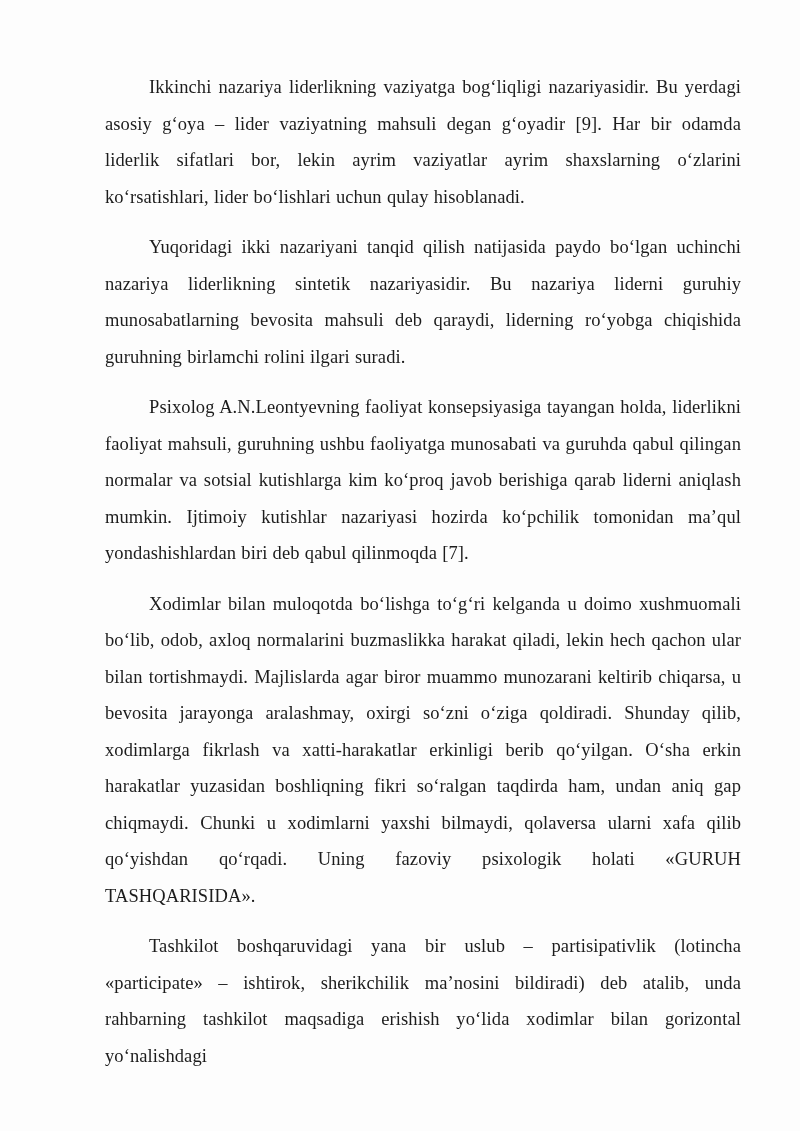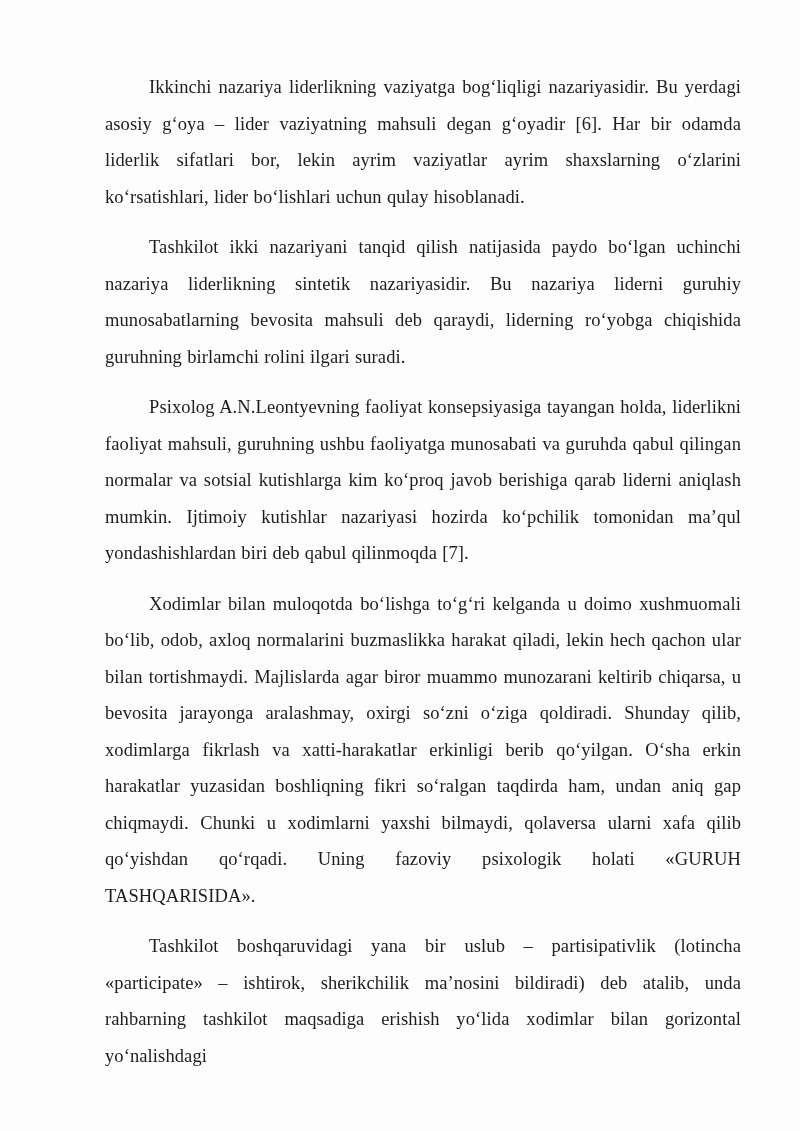--- a/index.html
+++ b/index.html
@@ -39,19 +39,19 @@
     text-indent: 44px;
     letter-spacing: 0.1px;
     word-spacing: 0.5px;
   }
 </style>
 </head>
 <body>
 
 <div class="page">
   <div class="text-block">
-    <p class="para">Ikkinchi nazariya liderlikning vaziyatga bog‘liqligi nazariyasidir. Bu yerdagi asosiy g‘oya – lider vaziyatning mahsuli degan g‘oyadir [6]. Har bir odamda liderlik sifatlari bor, lekin ayrim vaziyatlar ayrim shaxslarning o‘zlarini ko‘rsatishlari, lider bo‘lishlari uchun qulay hisoblanadi.</p>
-    <p class="para">Tashkilot ikki nazariyani tanqid qilish natijasida paydo bo‘lgan uchinchi nazariya liderlikning sintetik nazariyasidir. Bu nazariya liderni guruhiy munosabatlarning bevosita mahsuli deb qaraydi, liderning ro‘yobga chiqishida guruhning birlamchi rolini ilgari suradi.</p>
+    <p class="para">Ikkinchi nazariya liderlikning vaziyatga bog‘liqligi nazariyasidir. Bu yerdagi asosiy g‘oya – lider vaziyatning mahsuli degan g‘oyadir [9]. Har bir odamda liderlik sifatlari bor, lekin ayrim vaziyatlar ayrim shaxslarning o‘zlarini ko‘rsatishlari, lider bo‘lishlari uchun qulay hisoblanadi.</p>
+    <p class="para">Yuqoridagi ikki nazariyani tanqid qilish natijasida paydo bo‘lgan uchinchi nazariya liderlikning sintetik nazariyasidir. Bu nazariya liderni guruhiy munosabatlarning bevosita mahsuli deb qaraydi, liderning ro‘yobga chiqishida guruhning birlamchi rolini ilgari suradi.</p>
     <p class="para">Psixolog A.N.Leontyevning faoliyat konsepsiyasiga tayangan holda, liderlikni faoliyat mahsuli, guruhning ushbu faoliyatga munosabati va guruhda qabul qilingan normalar va sotsial kutishlarga kim ko‘proq javob berishiga qarab liderni aniqlash mumkin. Ijtimoiy kutishlar nazariyasi hozirda ko‘pchilik tomonidan ma’qul yondashishlardan biri deb qabul qilinmoqda [7].</p>
     <p class="para">Xodimlar bilan muloqotda bo‘lishga to‘g‘ri kelganda u doimo xushmuomali bo‘lib, odob, axloq normalarini buzmaslikka harakat qiladi, lekin hech qachon ular bilan tortishmaydi. Majlislarda agar biror muammo munozarani keltirib chiqarsa, u bevosita jarayonga aralashmay, oxirgi so‘zni o‘ziga qoldiradi. Shunday qilib, xodimlarga fikrlash va xatti-harakatlar erkinligi berib qo‘yilgan. O‘sha erkin harakatlar yuzasidan boshliqning fikri so‘ralgan taqdirda ham, undan aniq gap chiqmaydi. Chunki u xodimlarni yaxshi bilmaydi, qolaversa ularni xafa qilib qo‘yishdan qo‘rqadi. Uning fazoviy psixologik holati «GURUH TASHQARISIDA».</p>
     <p class="para">Tashkilot boshqaruvidagi yana bir uslub – partisipativlik (lotincha «participate» – ishtirok, sherikchilik ma’nosini bildiradi) deb atalib, unda rahbarning tashkilot maqsadiga erishish yo‘lida xodimlar bilan gorizontal yo‘nalishdagi</p>
   </div>
 </div>
 
 </body></html>

